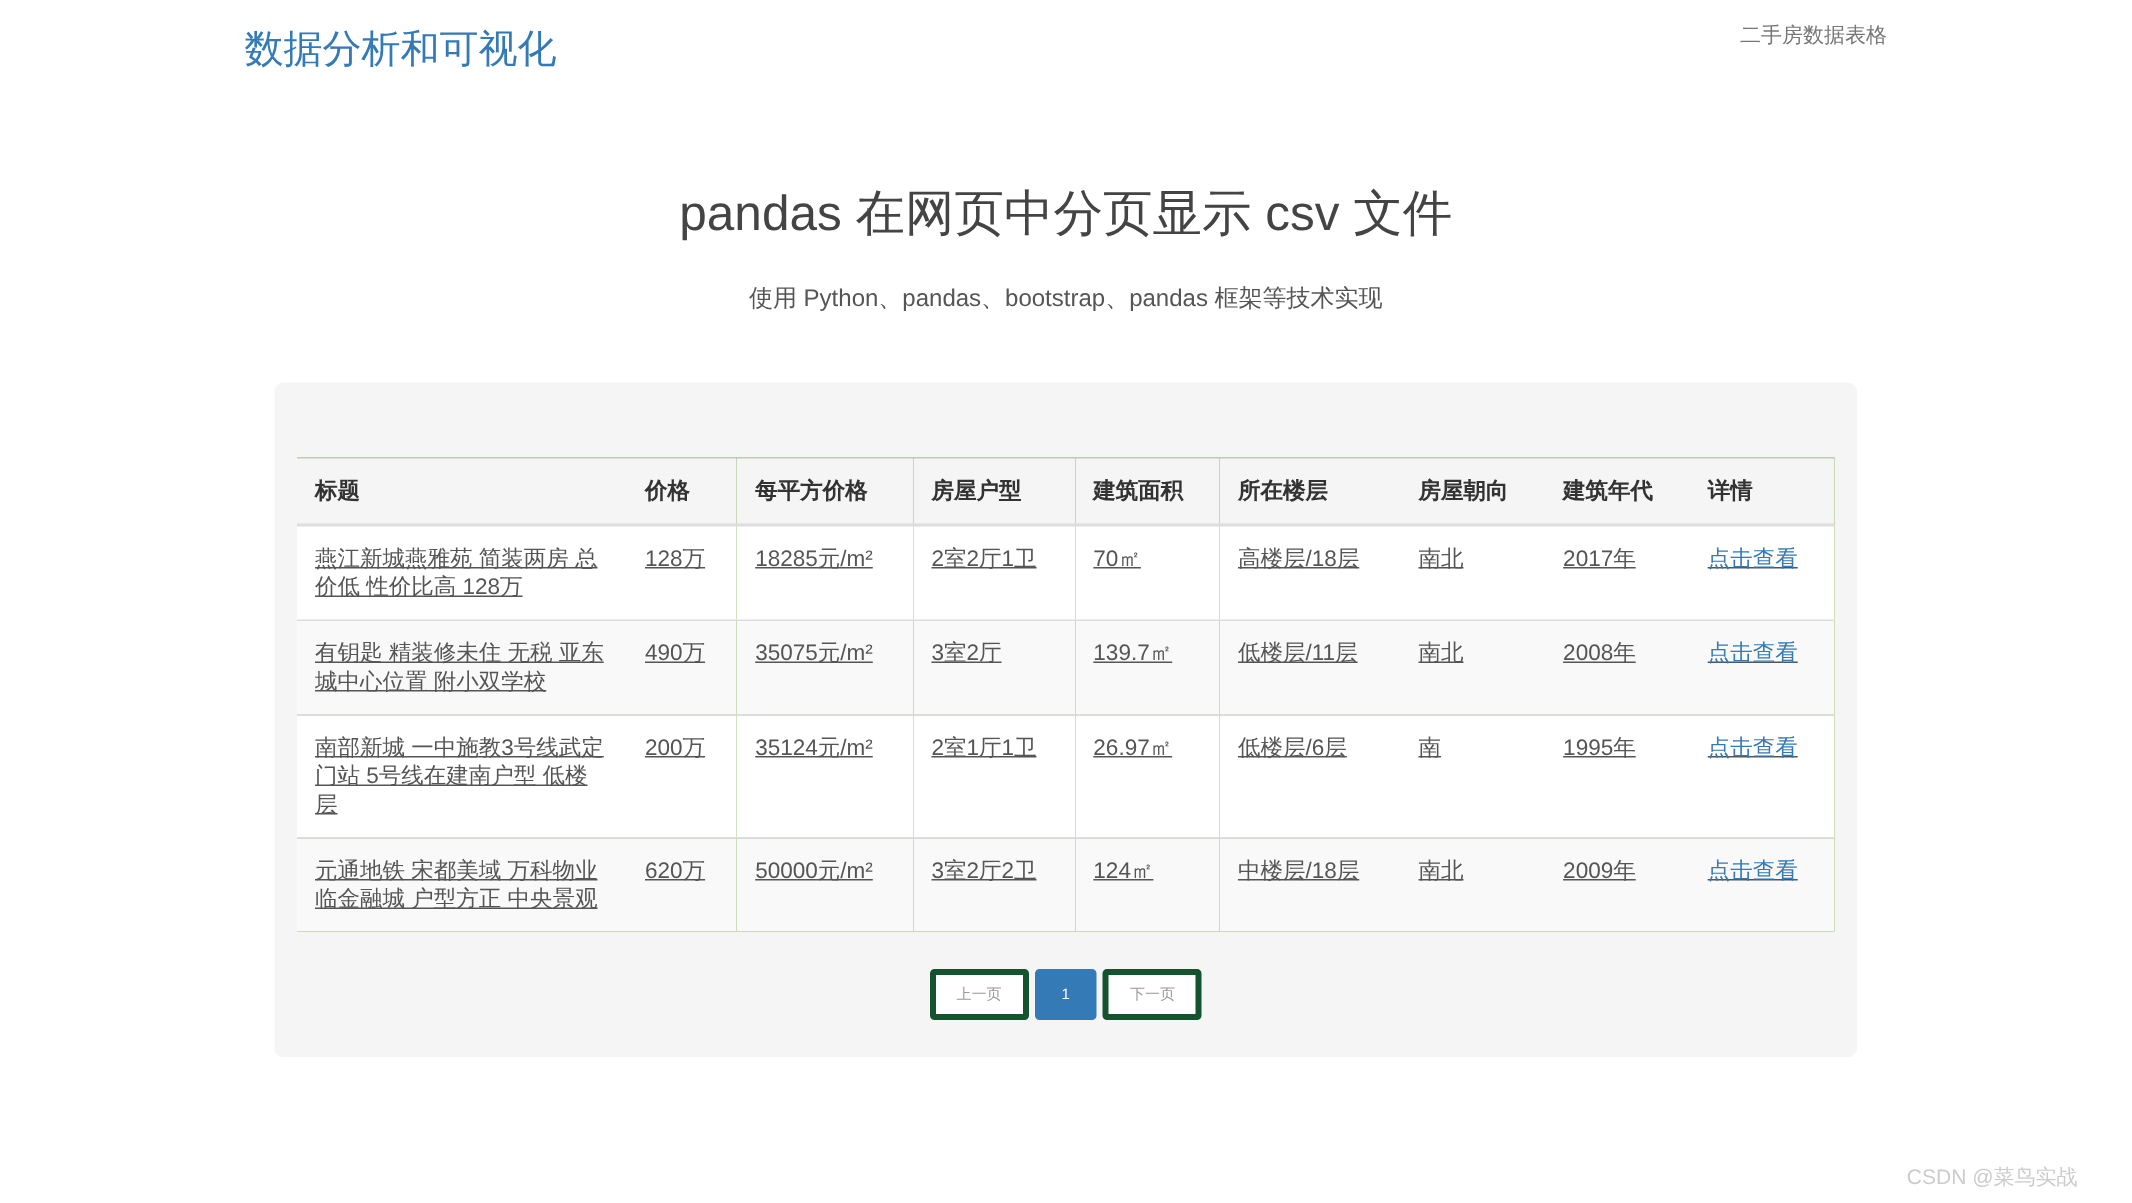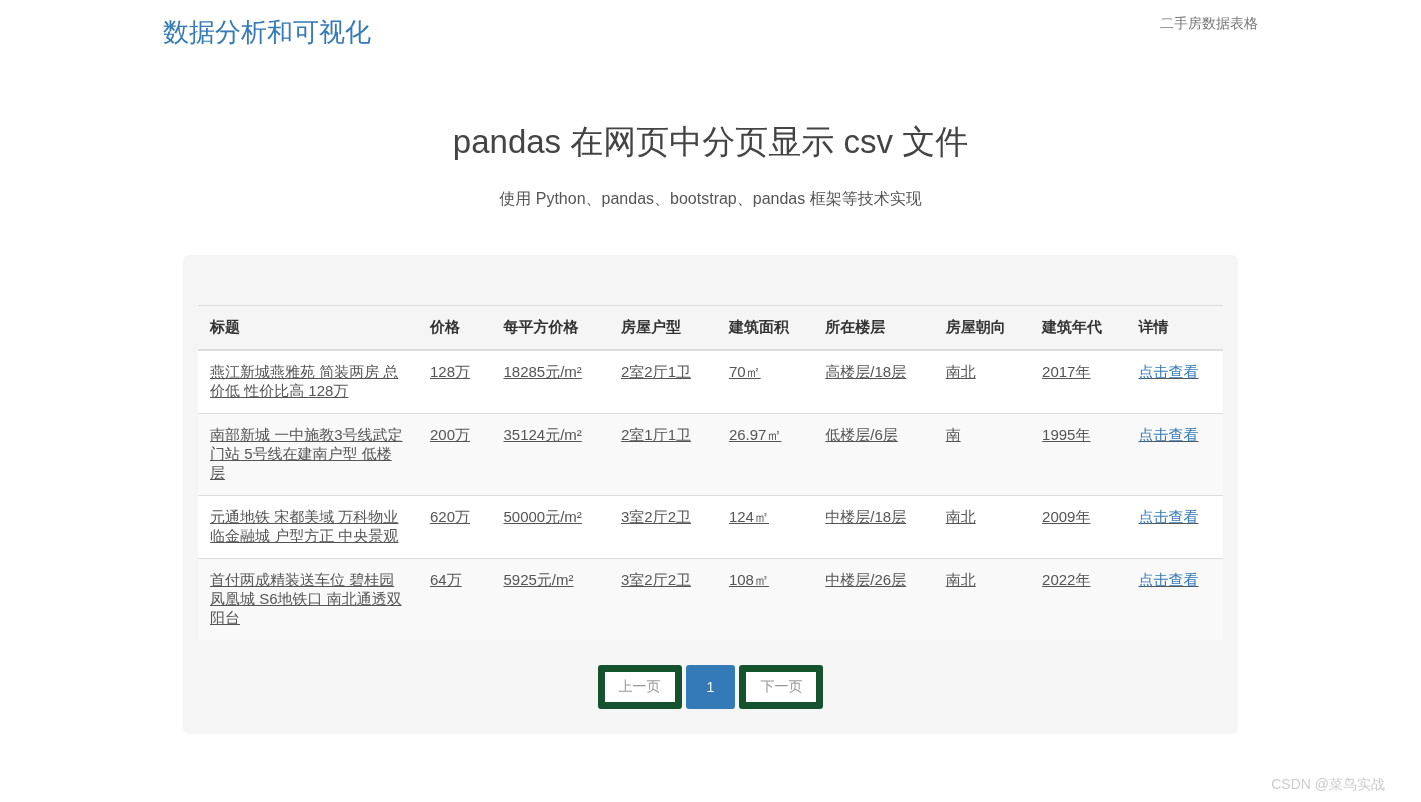--- a/index.html
+++ b/index.html
@@ -87,24 +87,24 @@
       cursor: pointer;
     }
     .pagination {
       display: flex;
       justify-content: center;
       margin-top: 25px;
       gap: 0;
     }
     .page-btn {
       padding: 6px 14px;
-      border: 7px solid #14532d;
+      border: 4px solid #14532d;
       background: #fff;
       color: #999;
-      font-size: 14px;
+      font-size: 10px;
       cursor: pointer;
       margin: 0 2px;
       border-radius: 3px;
     }
     .page-btn.active {
       background: #337ab7;
       border-color: #337ab7;
       color: #fff;
     }
     .watermark {
@@ -150,20 +150,31 @@
             <td>128万</td>
             <td>18285元/m²</td>
             <td>2室2厅1卫</td>
             <td>70㎡</td>
             <td>高楼层/18层</td>
             <td>南北</td>
             <td>2017年</td>
             <td><a class="link">点击查看</a></td>
           </tr>
           <tr>
+            <td class="col-title">有钥匙 精装修未住 无税 亚东城中心位置 附小双学校</td>
+            <td>490万</td>
+            <td>35075元/m²</td>
+            <td>3室2厅</td>
+            <td>139.7㎡</td>
+            <td>低楼层/11层</td>
+            <td>南北</td>
+            <td>2008年</td>
+            <td><a class="link">点击查看</a></td>
+          </tr>
+          <tr>
             <td class="col-title">南部新城 一中施教3号线武定门站 5号线在建南户型 低楼层</td>
             <td>200万</td>
             <td>35124元/m²</td>
             <td>2室1厅1卫</td>
             <td>26.97㎡</td>
             <td>低楼层/6层</td>
             <td>南</td>
             <td>1995年</td>
             <td><a class="link">点击查看</a></td>
           </tr>
@@ -171,31 +182,20 @@
             <td class="col-title">元通地铁 宋都美域 万科物业 临金融城 户型方正 中央景观</td>
             <td>620万</td>
             <td>50000元/m²</td>
             <td>3室2厅2卫</td>
             <td>124㎡</td>
             <td>中楼层/18层</td>
             <td>南北</td>
             <td>2009年</td>
             <td><a class="link">点击查看</a></td>
           </tr>
-          <tr>
-            <td class="col-title">首付两成精装送车位 碧桂园凤凰城 S6地铁口 南北通透双阳台</td>
-            <td>64万</td>
-            <td>5925元/m²</td>
-            <td>3室2厅2卫</td>
-            <td>108㎡</td>
-            <td>中楼层/26层</td>
-            <td>南北</td>
-            <td>2022年</td>
-            <td><a class="link">点击查看</a></td>
-          </tr>
         </tbody>
     </table>
 
     <div class="pagination">
       <button class="page-btn">上一页</button>
       <button class="page-btn active">1</button>
       <button class="page-btn">下一页</button>
     </div>
   </div>
 </div>

